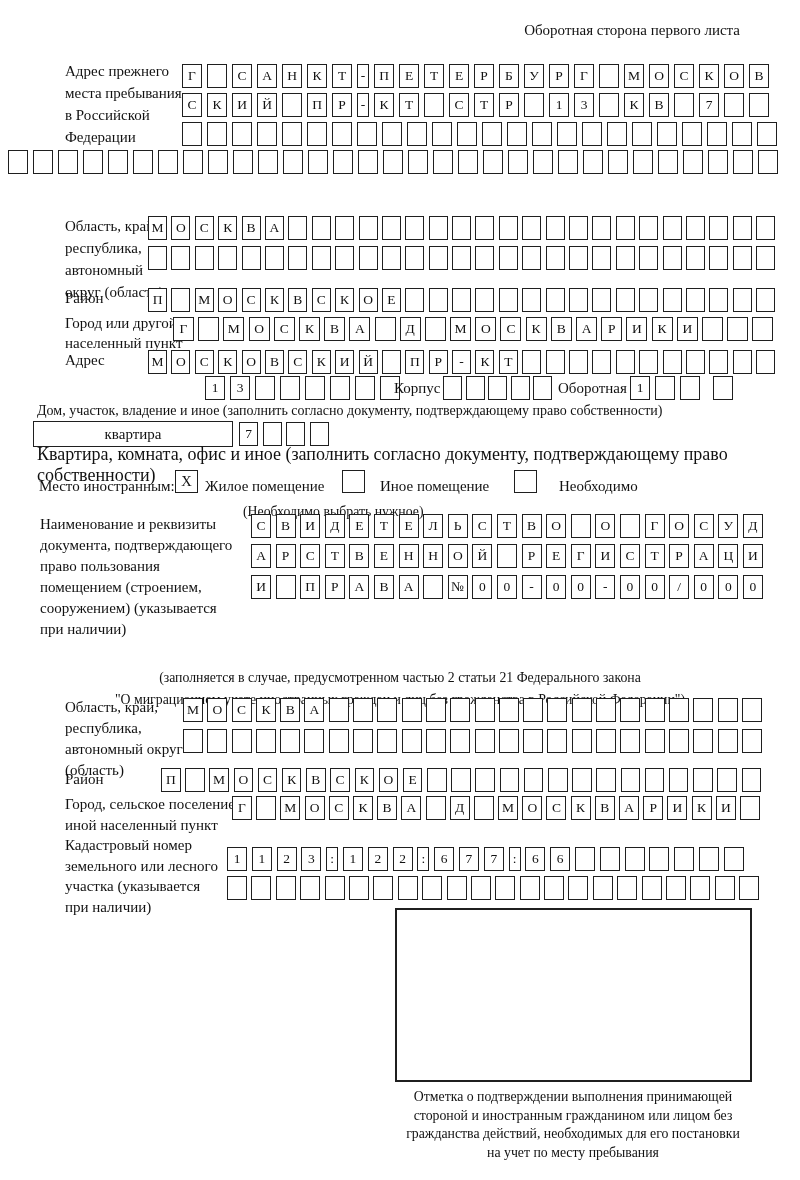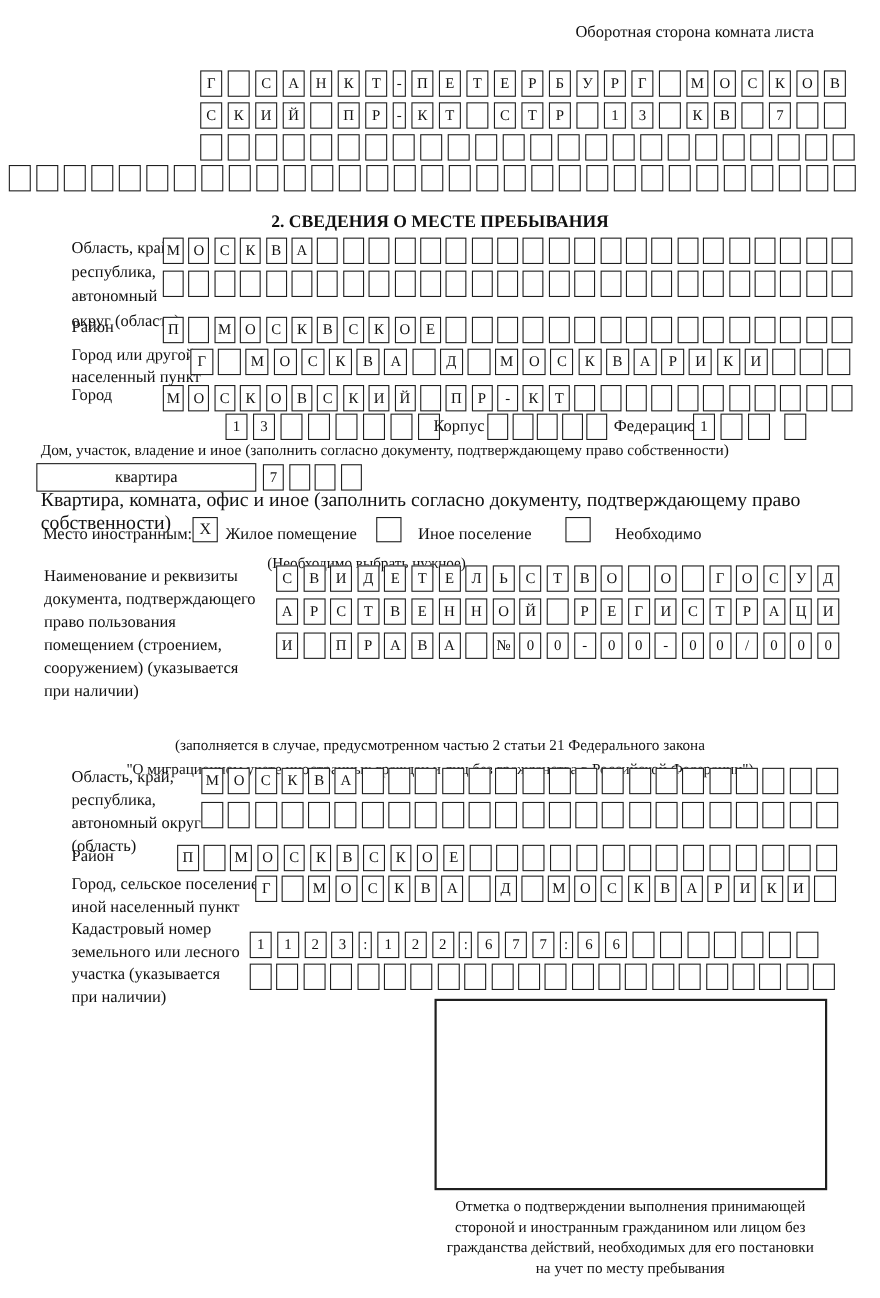--- a/index.html
+++ b/index.html
@@ -17,22 +17,26 @@
         justify-content:center;font-size:15px;background:#fff;}
   .chk{width:23px;height:23px;border:1.6px solid #1f1f1f;box-sizing:border-box;display:flex;
        align-items:center;justify-content:center;font-size:14.5px;background:#fff;}
   .stamp{border:2px solid #1f1f1f;box-sizing:border-box;background:#fff;}
 </style>
 </head>
 <body>
 
 <div class="page">
 
-  <div class="abs cap" style="right:60px;top:22px;font-size:15px;">Оборотная сторона комната листа</div>
-
+  <div class="abs cap" style="right:60px;top:22px;font-size:15px;">Оборотная сторона первого листа</div>
+
+  <div class="abs lbl" style="left:65px;top:60px;">Адрес прежнего
+места пребывания
+в Российской
+Федерации</div>
   <div class="crow" style="left: 182px; top: 64px; gap: 5px;">
       <div class="cell" style="width: 20px;">Г</div>
       <div class="cell" style="width: 20px;"></div>
       <div class="cell" style="width: 20px;">С</div>
       <div class="cell" style="width: 20px;">А</div>
       <div class="cell" style="width: 20px;">Н</div>
       <div class="cell" style="width: 20px;">К</div>
       <div class="cell" style="width: 20px;">Т</div>
       <div class="cell" style="width: 12px;">-</div>
       <div class="cell" style="width: 20px;">П</div>
@@ -131,21 +135,20 @@
       <div class="cell" style="width: 20px;"></div>
       <div class="cell" style="width: 20px;"></div>
       <div class="cell" style="width: 20px;"></div>
       <div class="cell" style="width: 20px;"></div>
       <div class="cell" style="width: 20px;"></div>
       <div class="cell" style="width: 20px;"></div>
       <div class="cell" style="width: 20px;"></div>
       <div class="cell" style="width: 20px;"></div>
     </div>
 
-  <div class="abs cap center bold" style="top:193px;font-size:16px;">2. СВЕДЕНИЯ О МЕСТЕ ПРЕБЫВАНИЯ</div>
 
   <div class="abs lbl" style="left:65px;top:215px;">Область, край,
 республика,
 автономный
 округ (область)</div>
   <div class="crow" style="left: 148px; top: 216px; gap: 4.4px;">
       <div class="cell" style="width: 19px;">М</div>
       <div class="cell" style="width: 19px;">О</div>
       <div class="cell" style="width: 19px;">С</div>
       <div class="cell" style="width: 19px;">К</div>
@@ -256,21 +259,21 @@
       <div class="cell" style="width: 21px;">А</div>
       <div class="cell" style="width: 21px;">Р</div>
       <div class="cell" style="width: 21px;">И</div>
       <div class="cell" style="width: 21px;">К</div>
       <div class="cell" style="width: 21px;">И</div>
       <div class="cell" style="width: 21px;"></div>
       <div class="cell" style="width: 21px;"></div>
       <div class="cell" style="width: 21px;"></div>
     </div>
 
-  <div class="abs lbl" style="left:65px;top:349px;">Город</div>
+  <div class="abs lbl" style="left:65px;top:349px;">Адрес</div>
   <div class="crow" style="left: 148px; top: 350px; gap: 4.4px;">
       <div class="cell" style="width: 19px;">М</div>
       <div class="cell" style="width: 19px;">О</div>
       <div class="cell" style="width: 19px;">С</div>
       <div class="cell" style="width: 19px;">К</div>
       <div class="cell" style="width: 19px;">О</div>
       <div class="cell" style="width: 19px;">В</div>
       <div class="cell" style="width: 19px;">С</div>
       <div class="cell" style="width: 19px;">К</div>
       <div class="cell" style="width: 19px;">И</div>
@@ -305,21 +308,21 @@
       <div class="cell" style="width: 20px;"></div>
     </div>
   <div class="abs lbl" style="left:394px;top:377px;">Корпус</div>
   <div class="crow" style="left: 443px; top: 376px; gap: 3.5px;">
       <div class="cell" style="width: 19px;"></div>
       <div class="cell" style="width: 19px;"></div>
       <div class="cell" style="width: 19px;"></div>
       <div class="cell" style="width: 19px;"></div>
       <div class="cell" style="width: 19px;"></div>
     </div>
-  <div class="abs lbl" style="left:558px;top:377px;">Федерацию</div>
+  <div class="abs lbl" style="left:558px;top:377px;">Оборотная</div>
   <div class="crow" style="left: 630px; top: 376px; gap: 5px;">
       <div class="cell" style="width: 20px;">1</div>
       <div class="cell" style="width: 20px;"></div>
       <div class="cell" style="width: 20px;"></div>
       <div class="cell" style="width: 20px; margin-left: 8px;"></div>
     </div>
   <div class="abs wbox" style="left:33px;top:421px;width:200px;height:26px;">квартира</div>
 
   <div class="abs cap" style="left:37px;top:403px;font-size:14px;">Дом, участок, владение и иное (заполнить согласно документу, подтверждающему право собственности)</div>
   <div class="crow" style="left: 239px; top: 422px; gap: 4.5px;">
@@ -327,21 +330,21 @@
       <div class="cell" style="width: 19px;"></div>
       <div class="cell" style="width: 19px;"></div>
       <div class="cell" style="width: 19px;"></div>
     </div>
   <div class="abs cap" style="left:37px;top:444px;font-size:18px;">Квартира, комната, офис и иное (заполнить согласно документу, подтверждающему право собственности)</div>
 
   <div class="abs lbl" style="left:39px;top:475px;">Место иностранным:</div>
   <div class="abs chk" style="left:175px;top:470px;">X</div>
   <div class="abs lbl" style="left:205px;top:475px;">Жилое помещение</div>
   <div class="abs chk" style="left:342px;top:470px;"></div>
-  <div class="abs lbl" style="left:380px;top:475px;">Иное поселение</div>
+  <div class="abs lbl" style="left:380px;top:475px;">Иное помещение</div>
   <div class="abs chk" style="left:514px;top:470px;"></div>
   <div class="abs lbl" style="left:559px;top:475px;">Необходимо</div>
   <div class="abs cap" style="left:243px;top:504px;">(Необходимо выбрать нужное)</div>
 
   <div class="abs lbl" style="left:40px;top:514px;line-height:21px;">Наименование и реквизиты
 документа, подтверждающего
 право пользования
 помещением (строением,
 сооружением) (указывается
 при наличии)</div>

